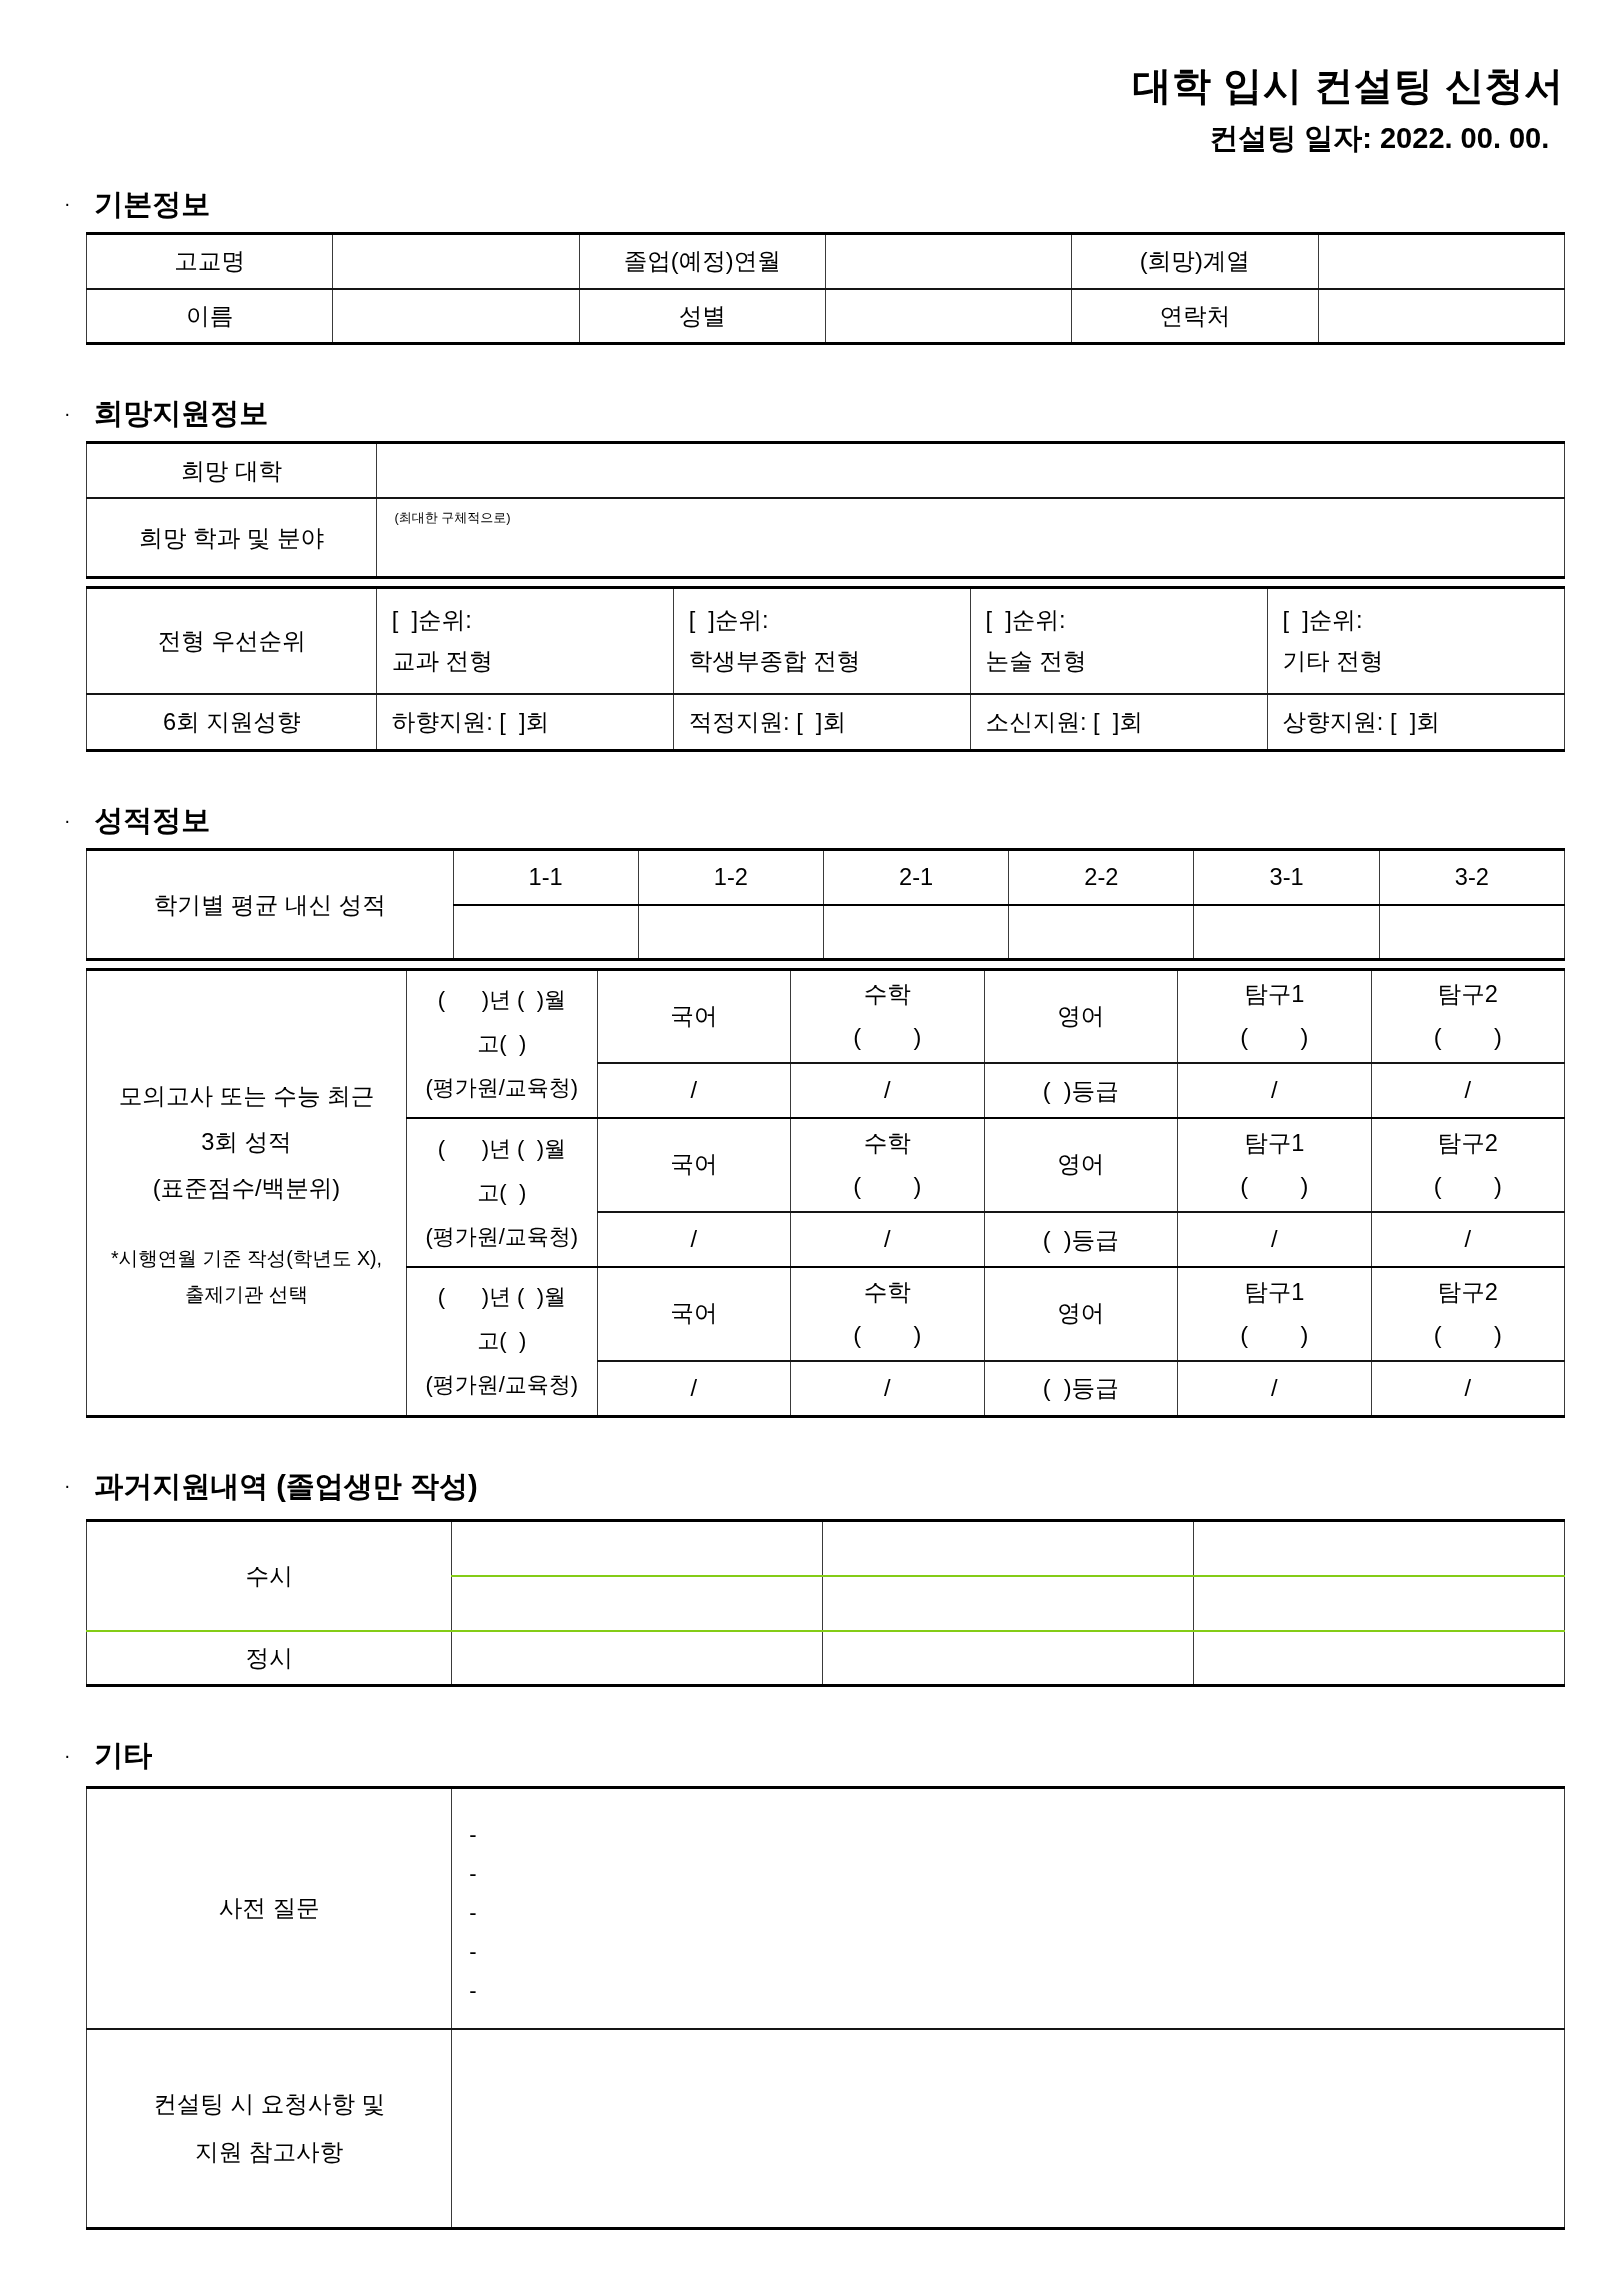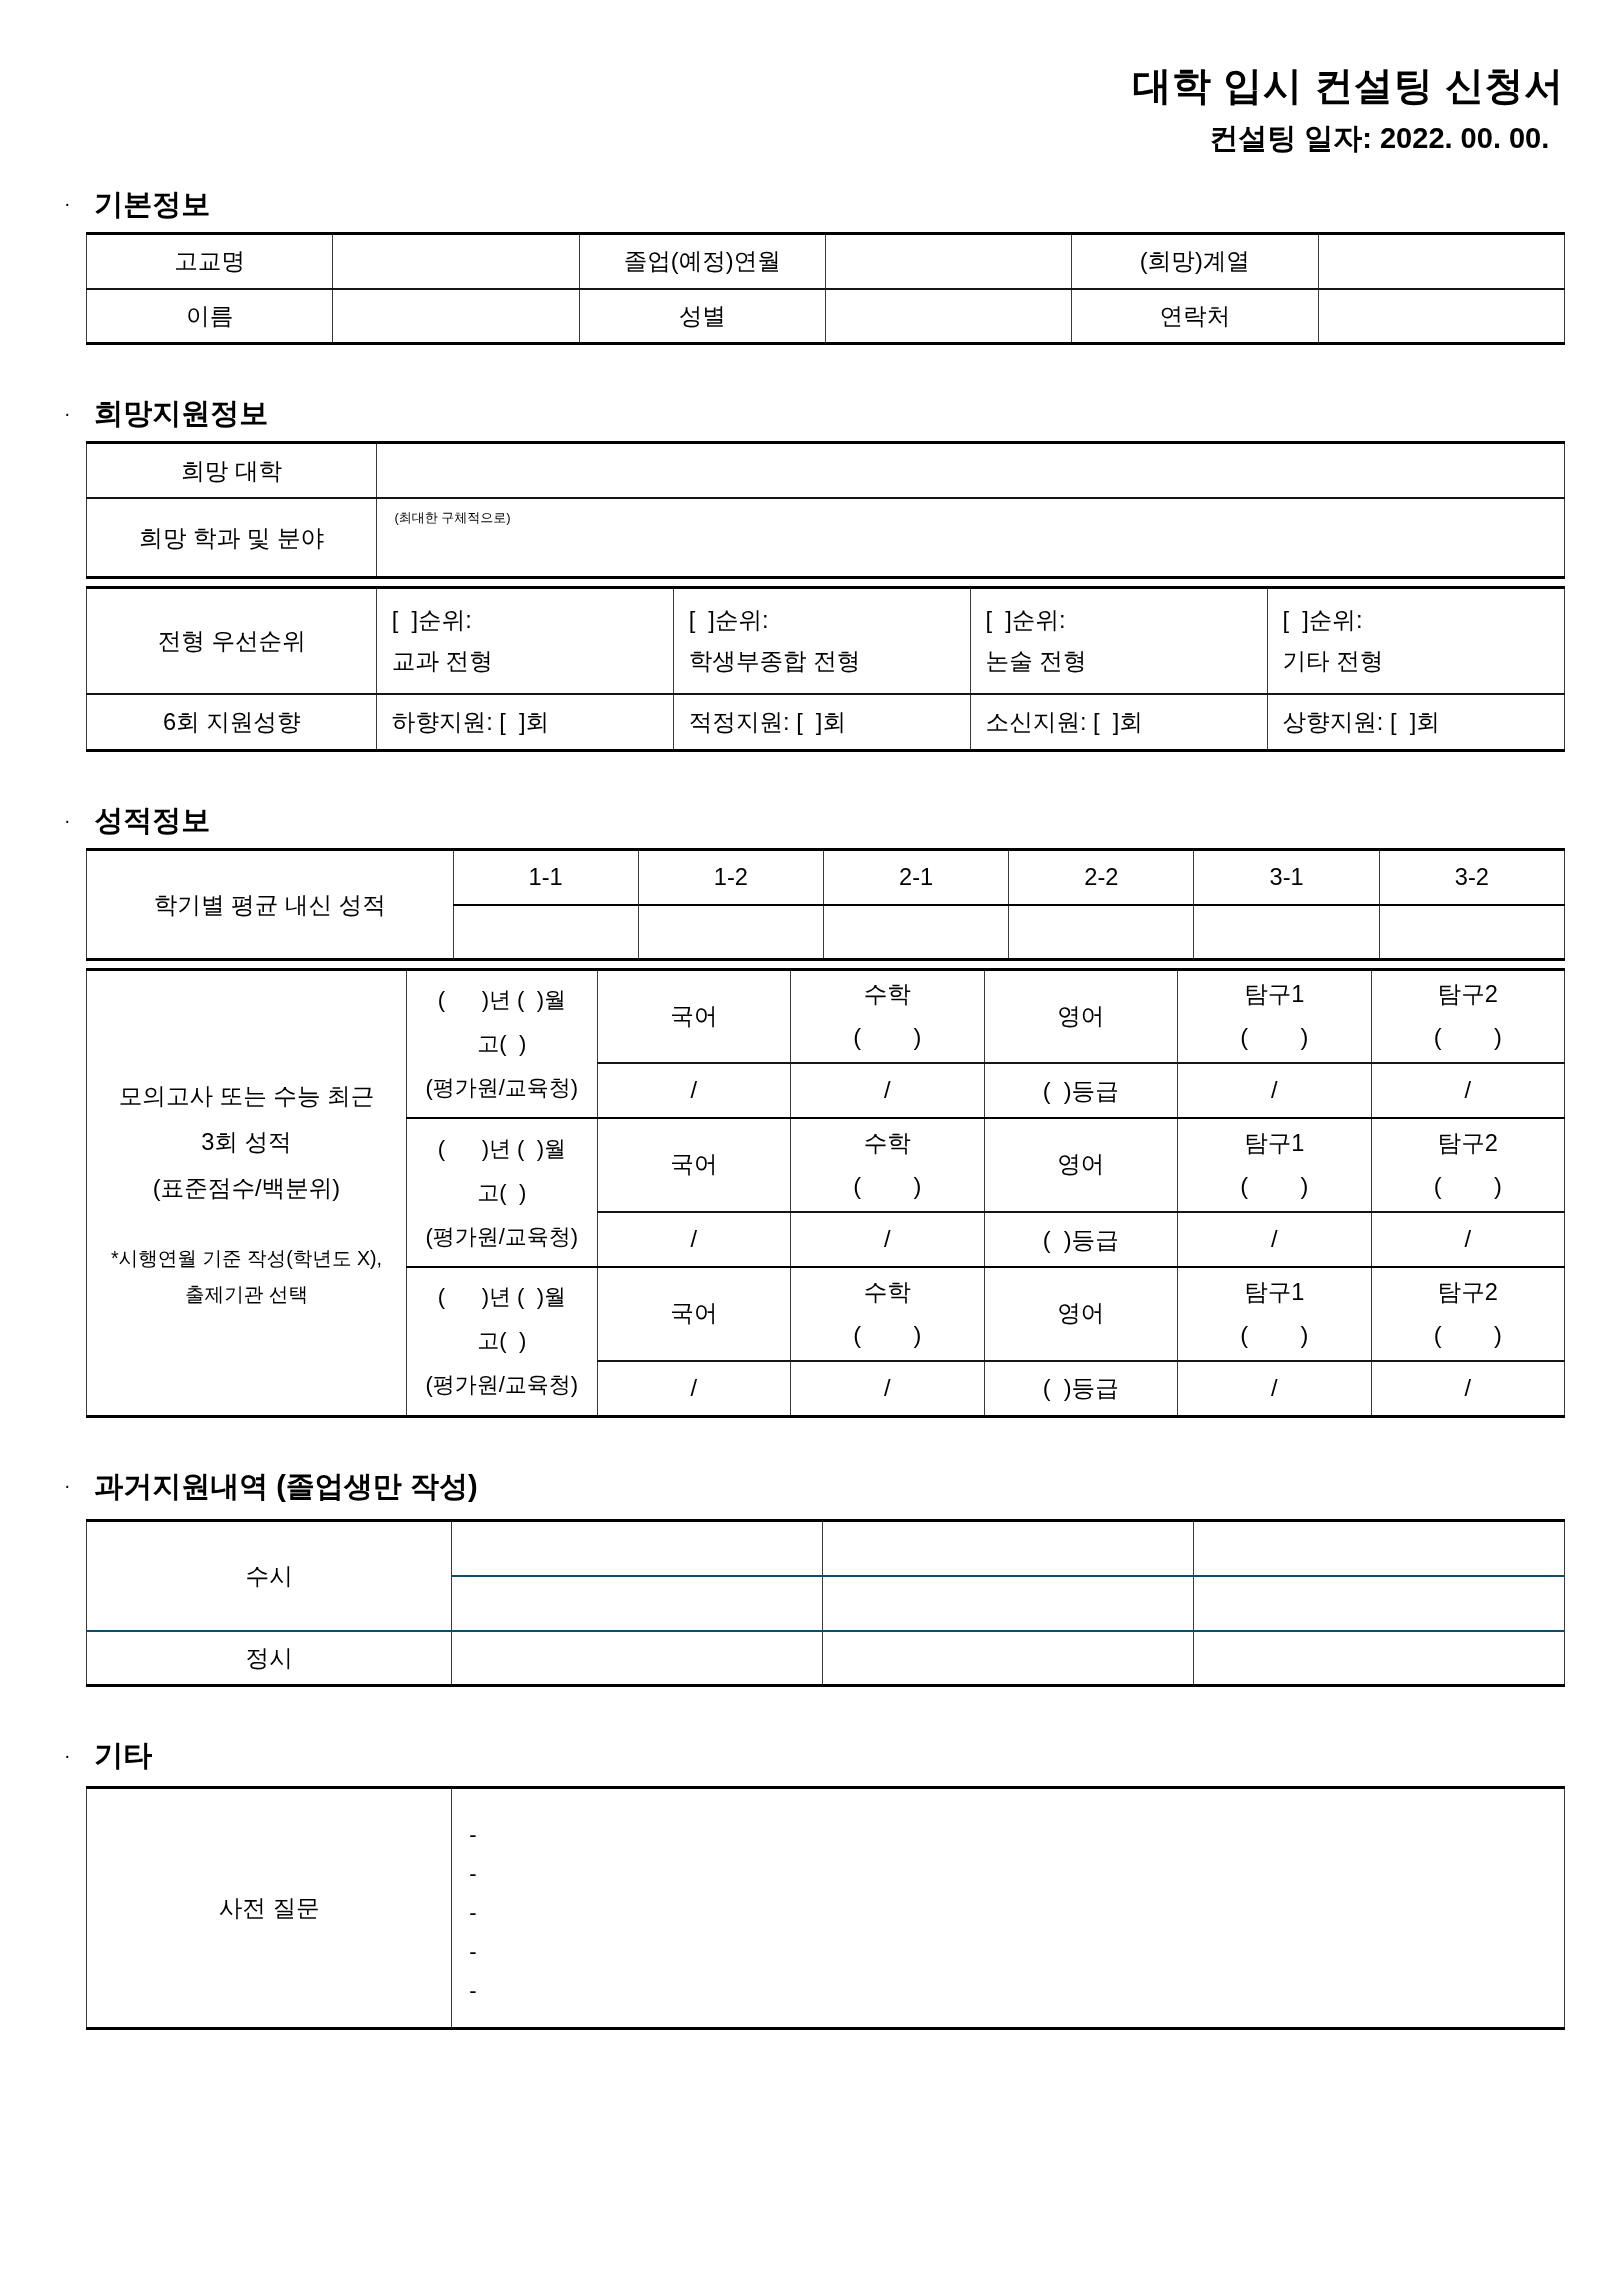--- a/index.html
+++ b/index.html
@@ -48,21 +48,21 @@
   .t-mock tr.r-score{height:55px;}
   .t-mock tr.r-score td{border-top:2px solid #151515;}
   .t-mock tr.blk td{border-top:2.6px solid #000;}
   .mock-main{font-size:23.6px;line-height:1.95;}
   .mock-note{font-size:19.6px;line-height:1.85;margin-top:29px;}
   .datec{font-size:22px;line-height:2.0;}
   .subj{line-height:1.85;}
 
   .t-history{margin-top:15.7px;}
   .t-history tr{height:55px;}
-  .t-history tr+tr td{border-top:2px solid #0c4a6e;}
+  .t-history tr+tr td{border-top:2px solid #84cc16;}
 
   .t-etc{margin-top:13px;}
   .t-etc tr.r1{height:241px;}
   .t-etc tr.r2{height:200px;}
   .t-etc tr+tr td{border-top:2px solid #151515;}
   .dash-cell{vertical-align:top;text-align:left;padding:26px 0 0 17px;}
   .dash-cell .dash{font-size:22px;line-height:39px;}
   .label-2line{line-height:2.05;}
 </style>
 </head>
@@ -316,17 +316,22 @@
         <tr class="r1">
       <td data-bind="etc.pre_question_label">사전 질문</td>
       <td class="dash-cell">
             <div class="dash" data-bind="etc.dash">-</div>
             <div class="dash" data-bind="etc.dash">-</div>
             <div class="dash" data-bind="etc.dash">-</div>
             <div class="dash" data-bind="etc.dash">-</div>
             <div class="dash" data-bind="etc.dash">-</div>
           </td>
     </tr>
+    <tr class="r2">
+      <td class="label-2line" data-bind="etc.request_label">컨설팅 시 요청사항 및
+지원 참고사항</td>
+      <td></td>
+    </tr>
   </tbody>
     </table>
 
 </div>
 
 
 </body></html>

